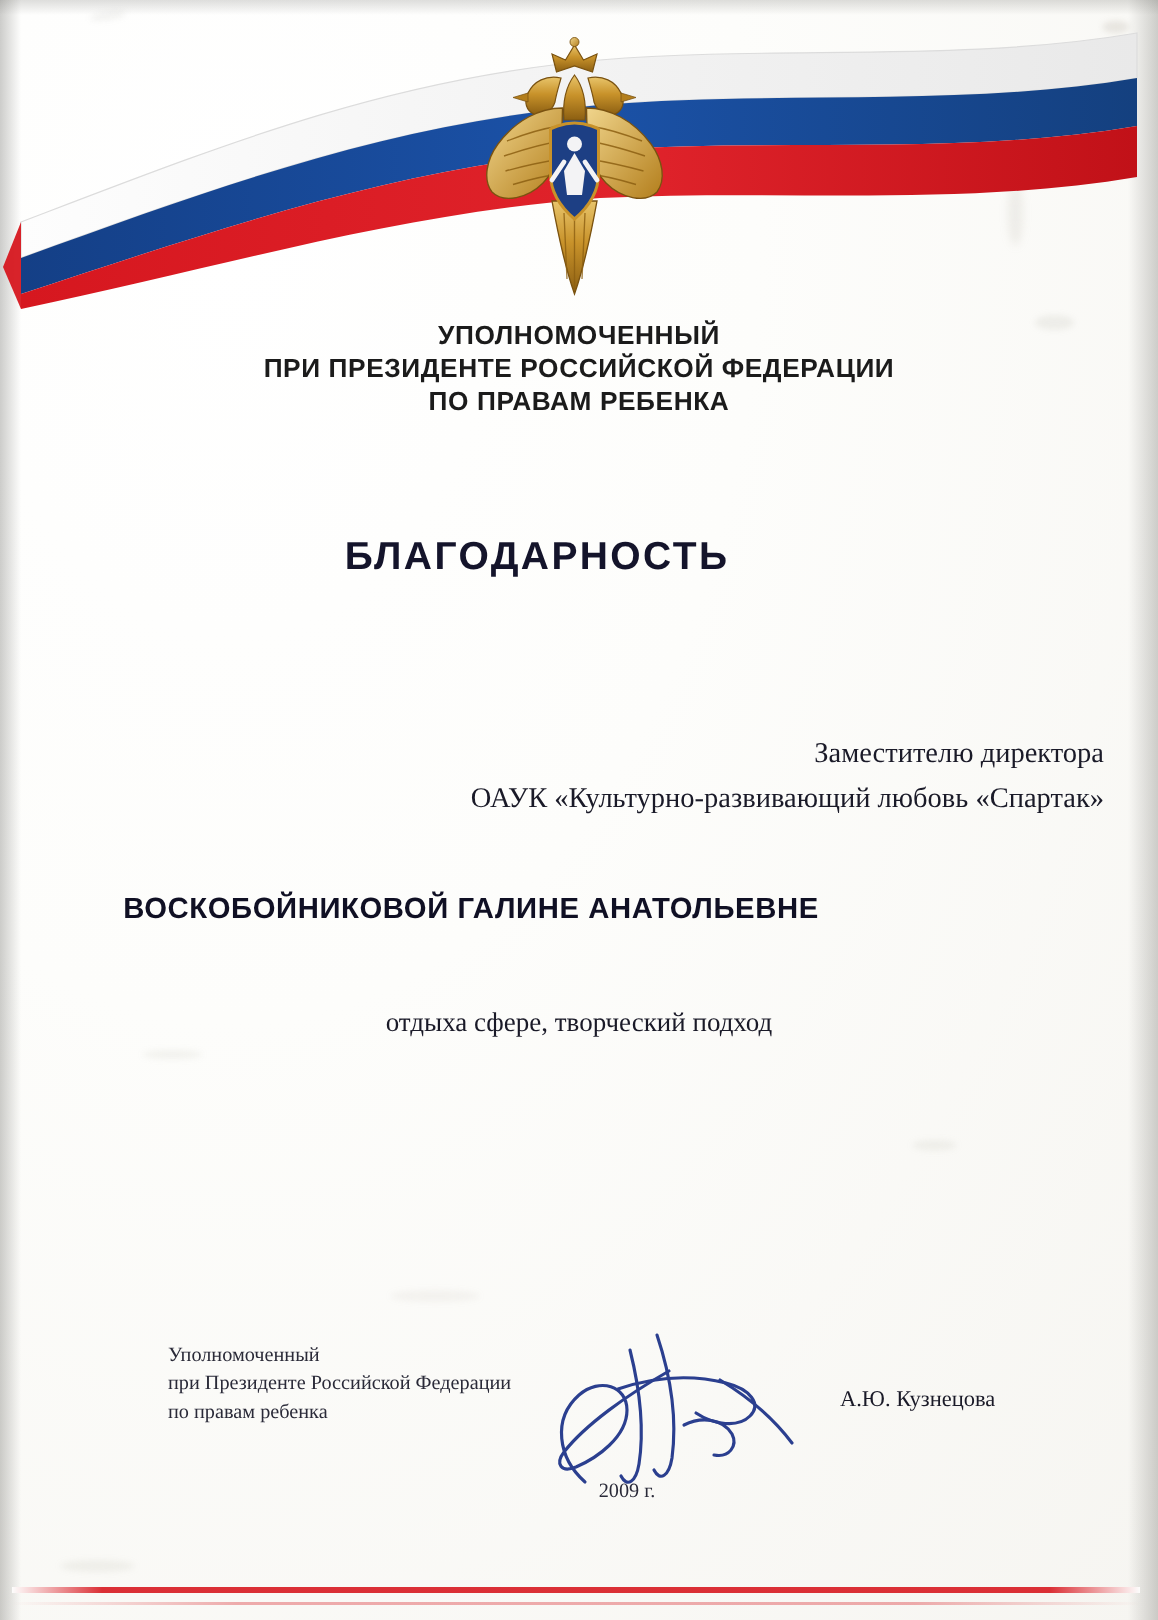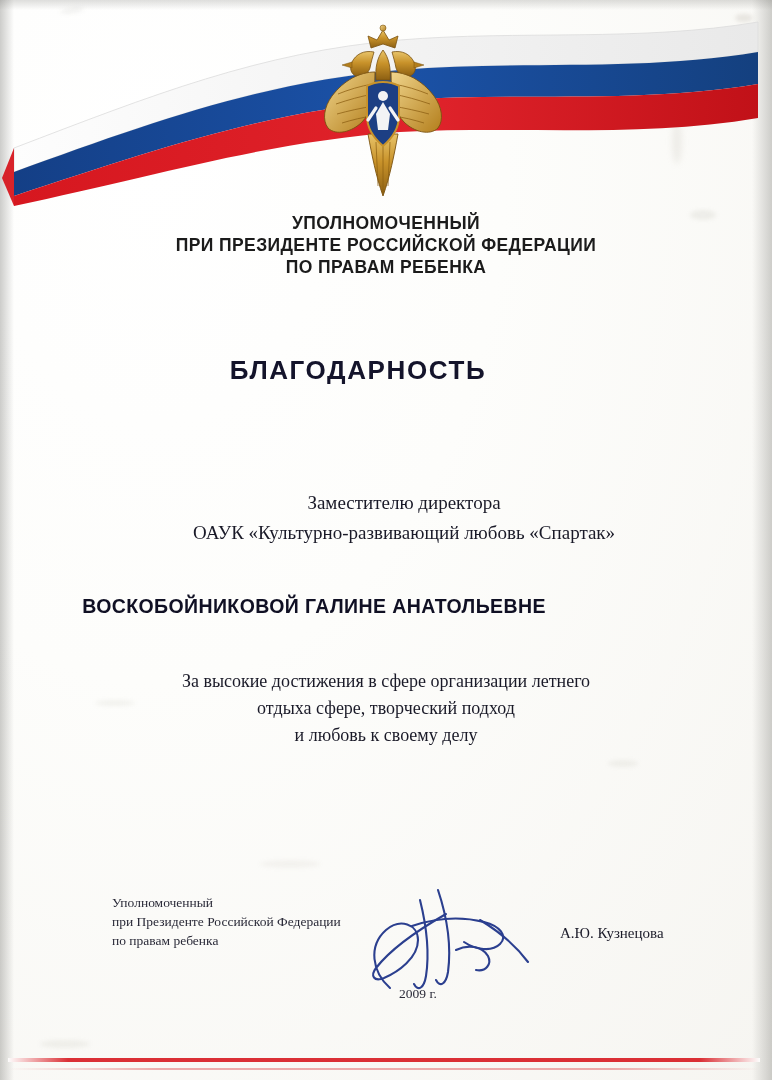--- a/index.html
+++ b/index.html
@@ -96,25 +96,24 @@
     font-size: 26px;
     letter-spacing: 1.6px;
     color: #14142b;
     padding-left: 46px;
   }
 
   .recipient-role {
     position: absolute;
     left: 0; top: 488px;
     width: 736px;
-    text-align: center;
+    text-align: right;
     font-size: 19px;
     line-height: 30px;
     color: #1a1a28;
-    padding-left: 36px;
   }
 
   .recipient-name {
     position: absolute;
     left: 0; top: 595px;
     width: 628px;
     text-align: center;
     font-family: "Liberation Sans", sans-serif;
     font-weight: bold;
     font-size: 19.5px;
@@ -284,23 +283,21 @@
   <div class="award-title">БЛАГОДАРНОСТЬ</div>
 
   <div class="recipient-role">
     <div>Заместителю директора</div>
     <div>ОАУК «Культурно-развивающий любовь «Спартак»</div>
   </div>
 
   <div class="recipient-name">ВОСКОБОЙНИКОВОЙ ГАЛИНЕ АНАТОЛЬЕВНЕ</div>
 
   <div class="reason">
-    <div>За высокие достижения в сфере организации летнего</div>
     <div>отдыха сфере, творческий подход</div>
-    <div>и любовь к своему делу</div>
   </div>
 
   <div class="signer-title">
     <div>Уполномоченный</div>
     <div>при Президенте Российской Федерации</div>
     <div>по правам ребенка</div>
   </div>
 
   <svg class="signature" viewBox="0 0 200 120">
     <g fill="none" stroke="#2b3f8f" stroke-width="2.1" stroke-linecap="round" stroke-linejoin="round">

